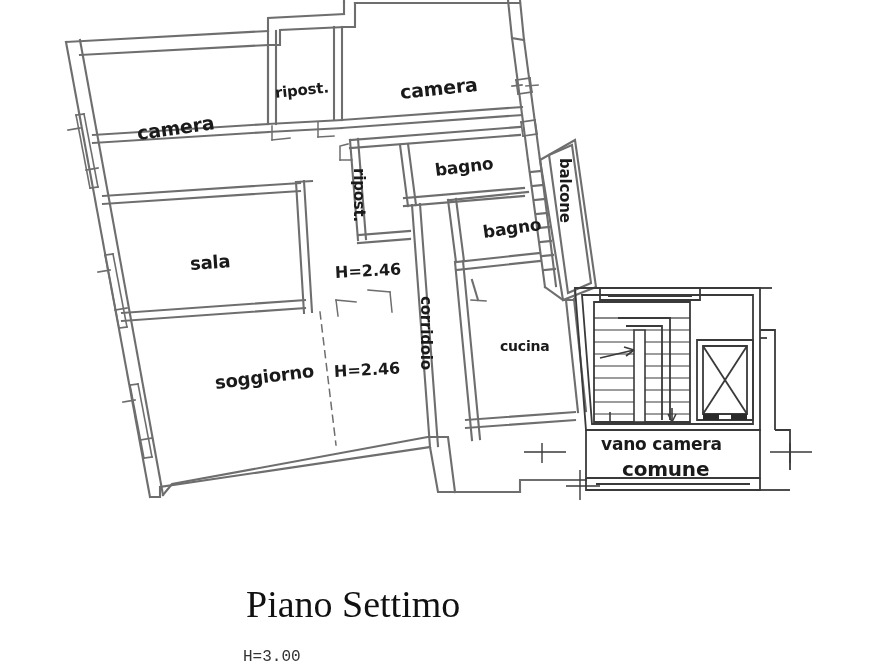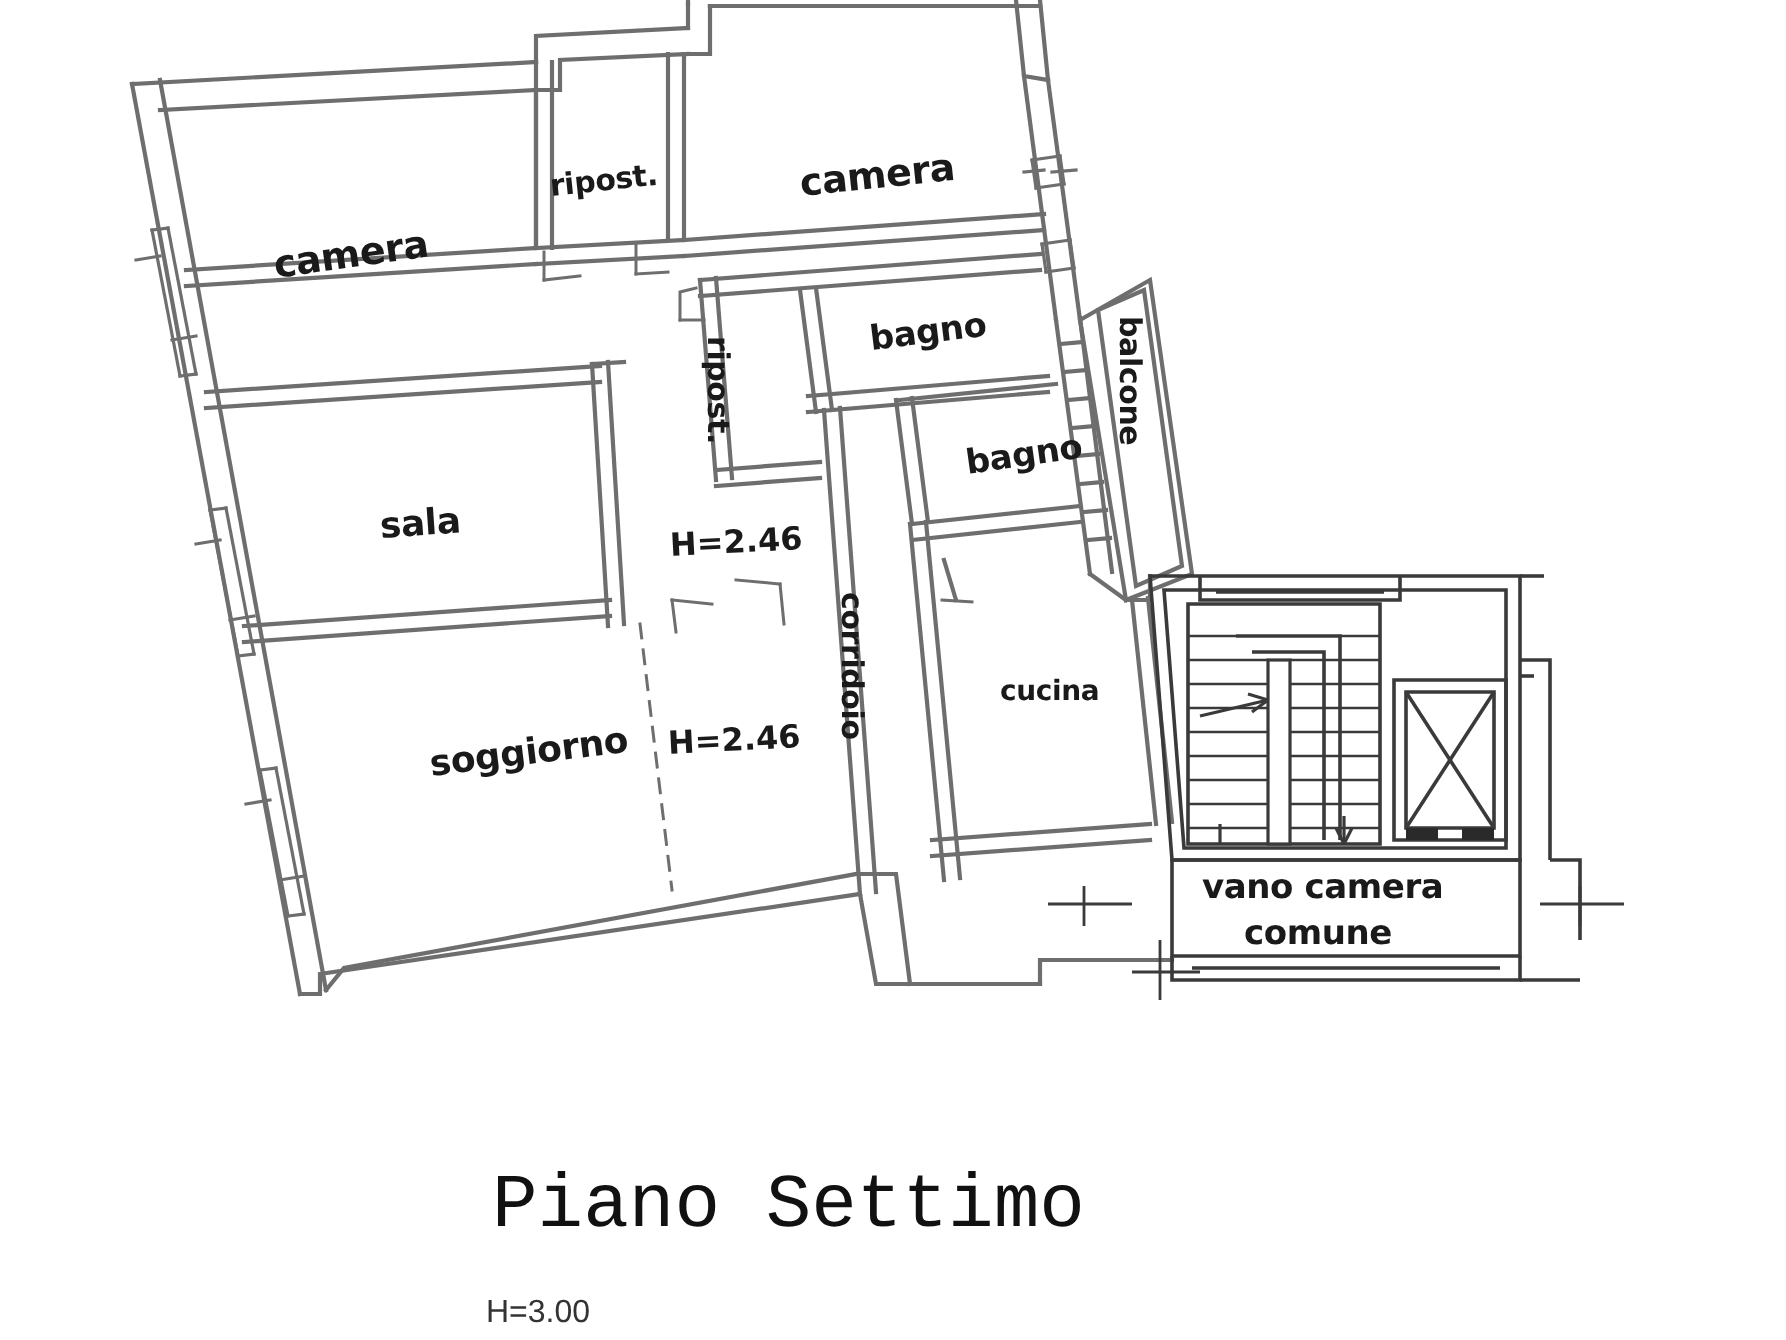--- a/index.html
+++ b/index.html
@@ -32,21 +32,21 @@
     position: absolute;
     font-family: "DejaVu Sans", sans-serif;
     font-weight: 700;
     color: #1a1a1a;
     white-space: nowrap;
     letter-spacing: -0.2px;
     user-select: none;
   }
   .sheet-title {
     position: absolute;
-    font-family: Liberation Mono, monospace;
+    font-family: Liberation Serif, serif;
     font-weight: 400;
     color: #111111;
     white-space: nowrap;
   }
   .height-note {
     position: absolute;
     font-family: "DejaVu Sans", sans-serif;
     font-weight: 700;
     color: #1a1a1a;
     white-space: nowrap;
@@ -324,19 +324,19 @@
   <div class="room-label" style="left:435px; top:296px; font-size:15px; transform:rotate(90deg); transform-origin:left top;">corridoio</div>
 
   <div class="room-label" style="left:500px; top:338px; font-size:14px;">cucina</div>
 
   <div class="height-note" style="left:335px; top:263px; font-size:16px; transform:rotate(-3deg); transform-origin:left center;">H=2.46</div>
 
   <div class="height-note" style="left:334px; top:362px; font-size:16px; transform:rotate(-3deg); transform-origin:left center;">H=2.46</div>
 
   <div class="room-label" style="left:601px; top:434px; font-size:17px;">vano camera</div>
 
-  <div class="room-label" style="left:622px; top:457px; font-size:17px;">comune</div>
+  <div class="room-label" style="left:622px; top:457px; font-size:20px;">comune</div>
 
   <div class="sheet-title" style="left:246px; top:582px; font-size:38px;">Piano Settimo</div>
 
-  <div class="height-note" style="left:243px; top:648px; font-size:16px; font-family:Liberation Sans, sans-serif; font-weight:400; color:#333;">H=3.00</div>
+  <div class="height-note" style="left:243px; top:648px; font-size:16px; font-family:Liberation Mono, monospace; font-weight:400; color:#333;">H=3.00</div>
 
 </div>
 
 </body></html>

